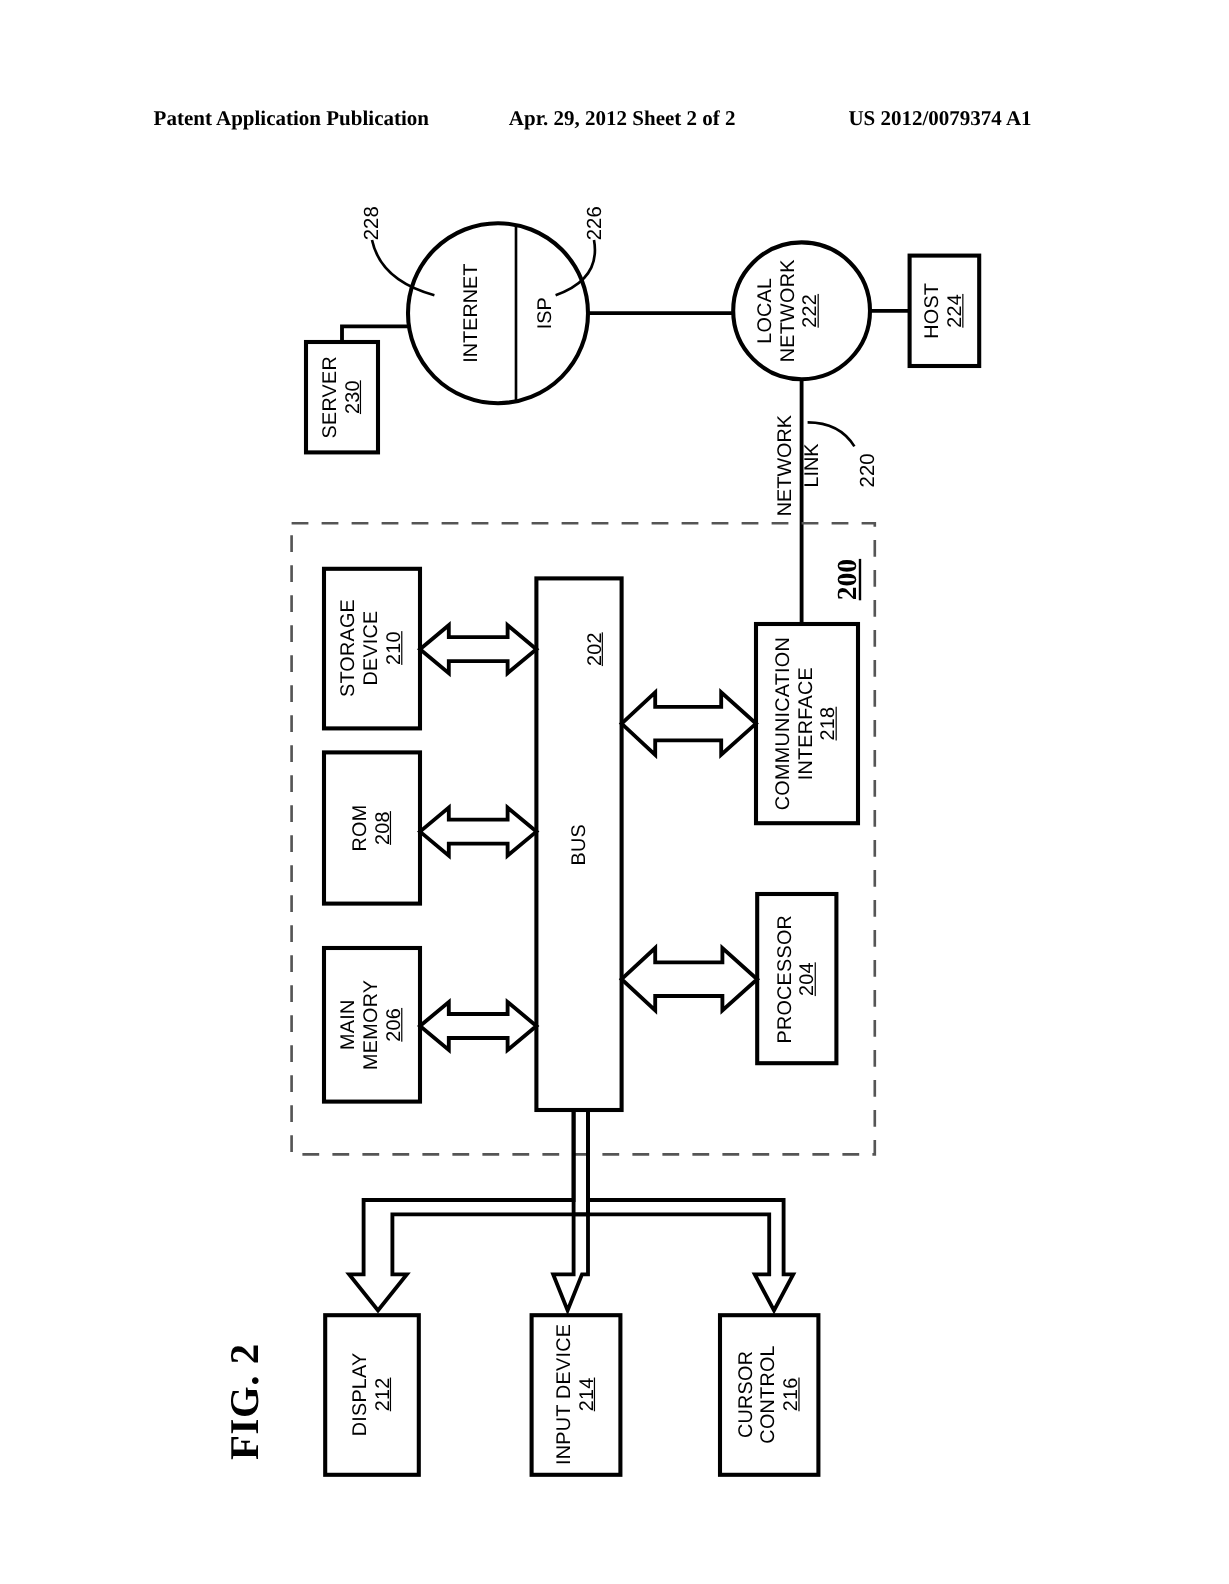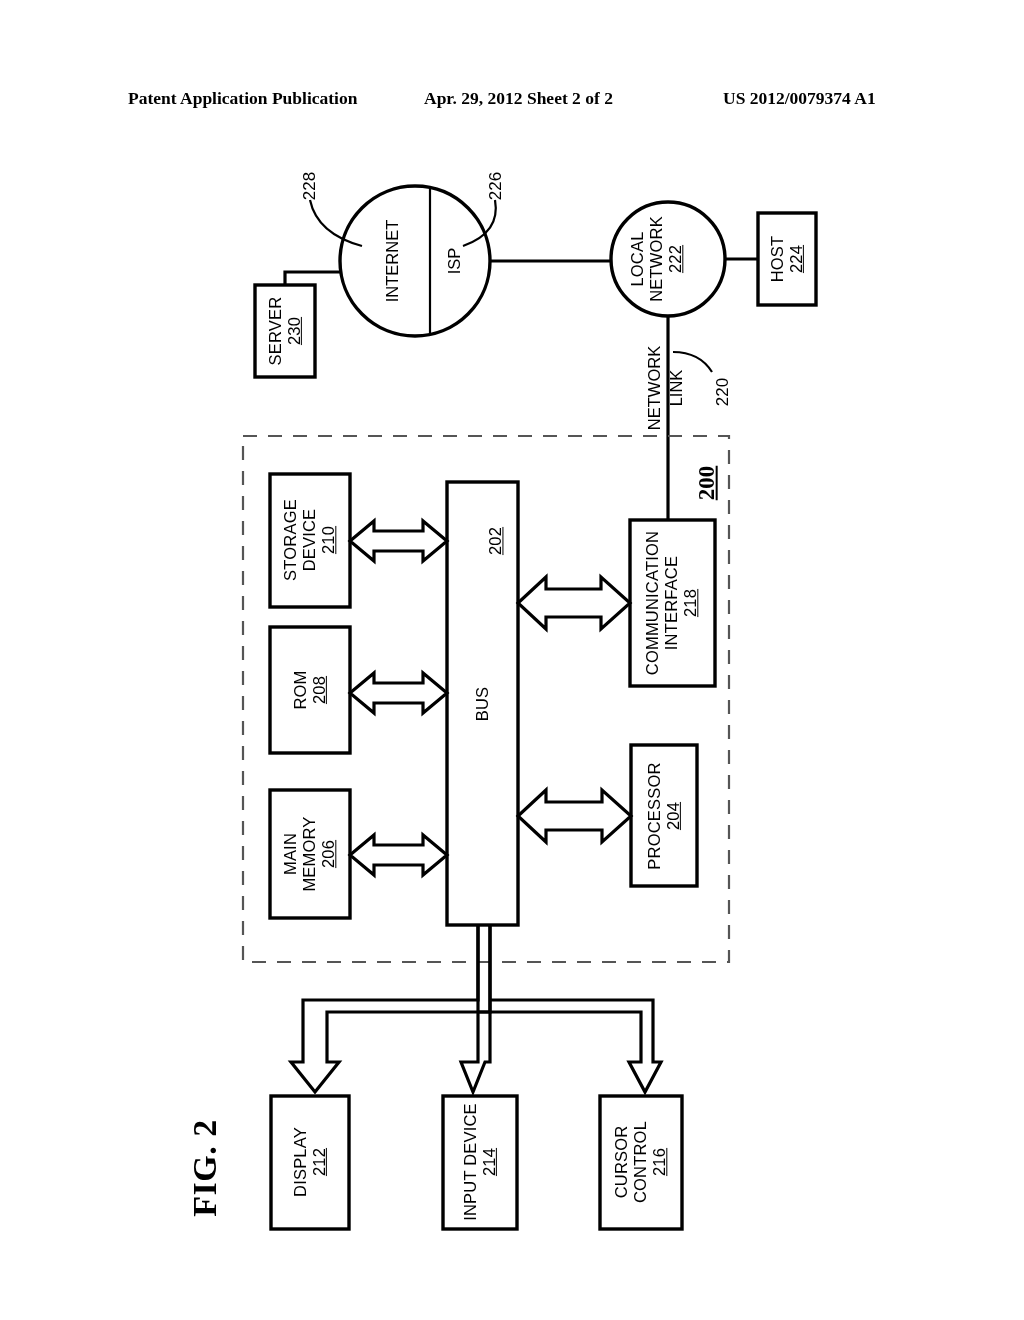--- a/index.html
+++ b/index.html
@@ -24,21 +24,21 @@
     width: 844px;
     height: 28px;
     font-family: "Liberation Serif", serif;
     font-weight: bold;
     font-size: 17.5px;
     color: #000;
     white-space: nowrap;
   }
   .pub-header .hdr-left   { position: absolute; left: 128px; top: 0; }
   .pub-header .hdr-mid    { position: absolute; left: 424px; top: 0; }
-  .pub-header .hdr-right  { position: absolute; left: 707px; top: 0; margin-left: 16px; }
+  .pub-header .hdr-right  { position: absolute; left: 707px; top: 0; }
 
   
   #figure {
     position: absolute;
     left: 0;
     top: 0;
     width: 1024px;
     height: 1320px;
   }
   #figure svg {

